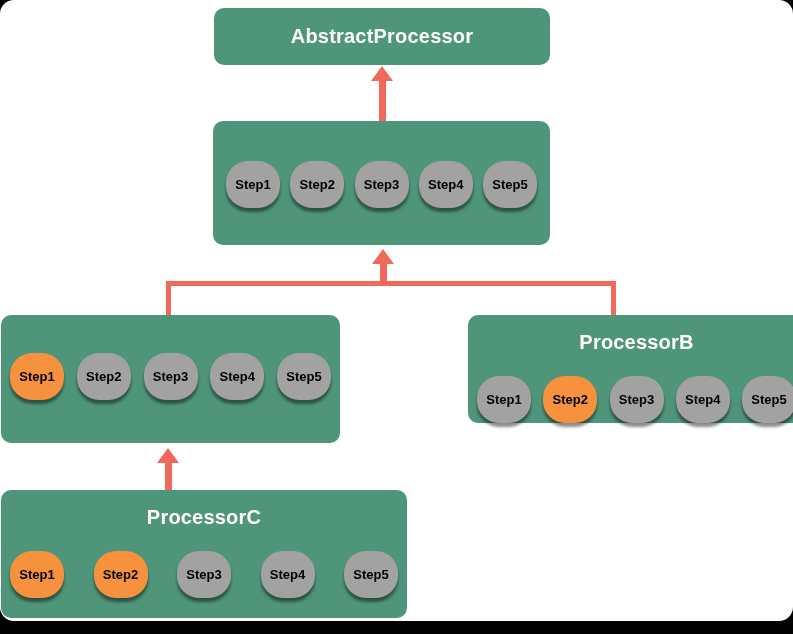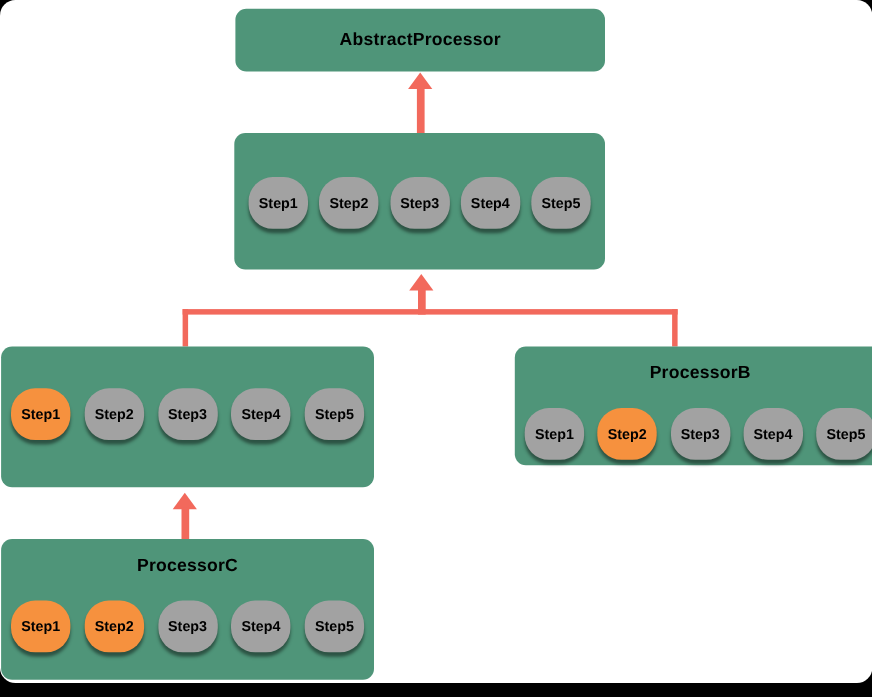--- a/index.html
+++ b/index.html
@@ -25,22 +25,22 @@
   }
   .node {
     position: absolute;
     background: var(--node, #4f9579);
     border-radius: 10px;
     box-sizing: border-box;
   }
   .node-title {
     text-align: center;
     font-weight: bold;
-    font-size: 16px;
-    color: #000000;
+    font-size: 20px;
+    color: #ffffff;
     letter-spacing: 0.2px;
   }
   .node.title-only {
     display: flex;
     align-items: center;
     justify-content: center;
   }
   .chips {
     display: flex;
     justify-content: space-between;
@@ -129,21 +129,21 @@
           <div class="chip highlight">Step2</div>
           <div class="chip">Step3</div>
           <div class="chip">Step4</div>
           <div class="chip">Step5</div>
         </div>
     </div>
 
     <div class="arrow-head" style="left:157px; top:448px;"></div>
     <div class="line" style="left:165px; top:461px; width:7px; height:29px;"></div>
 
-    <div class="node" id="node-c" style="left:1px; top:490px; width:339px; height:128px;">
+    <div class="node" id="node-c" style="left:1px; top:490px; width:406px; height:128px;">
       <div class="node-title">ProcessorC</div>
       <div class="chips">
           <div class="chip highlight">Step1</div>
           <div class="chip highlight">Step2</div>
           <div class="chip">Step3</div>
           <div class="chip">Step4</div>
           <div class="chip">Step5</div>
         </div>
     </div>
 

